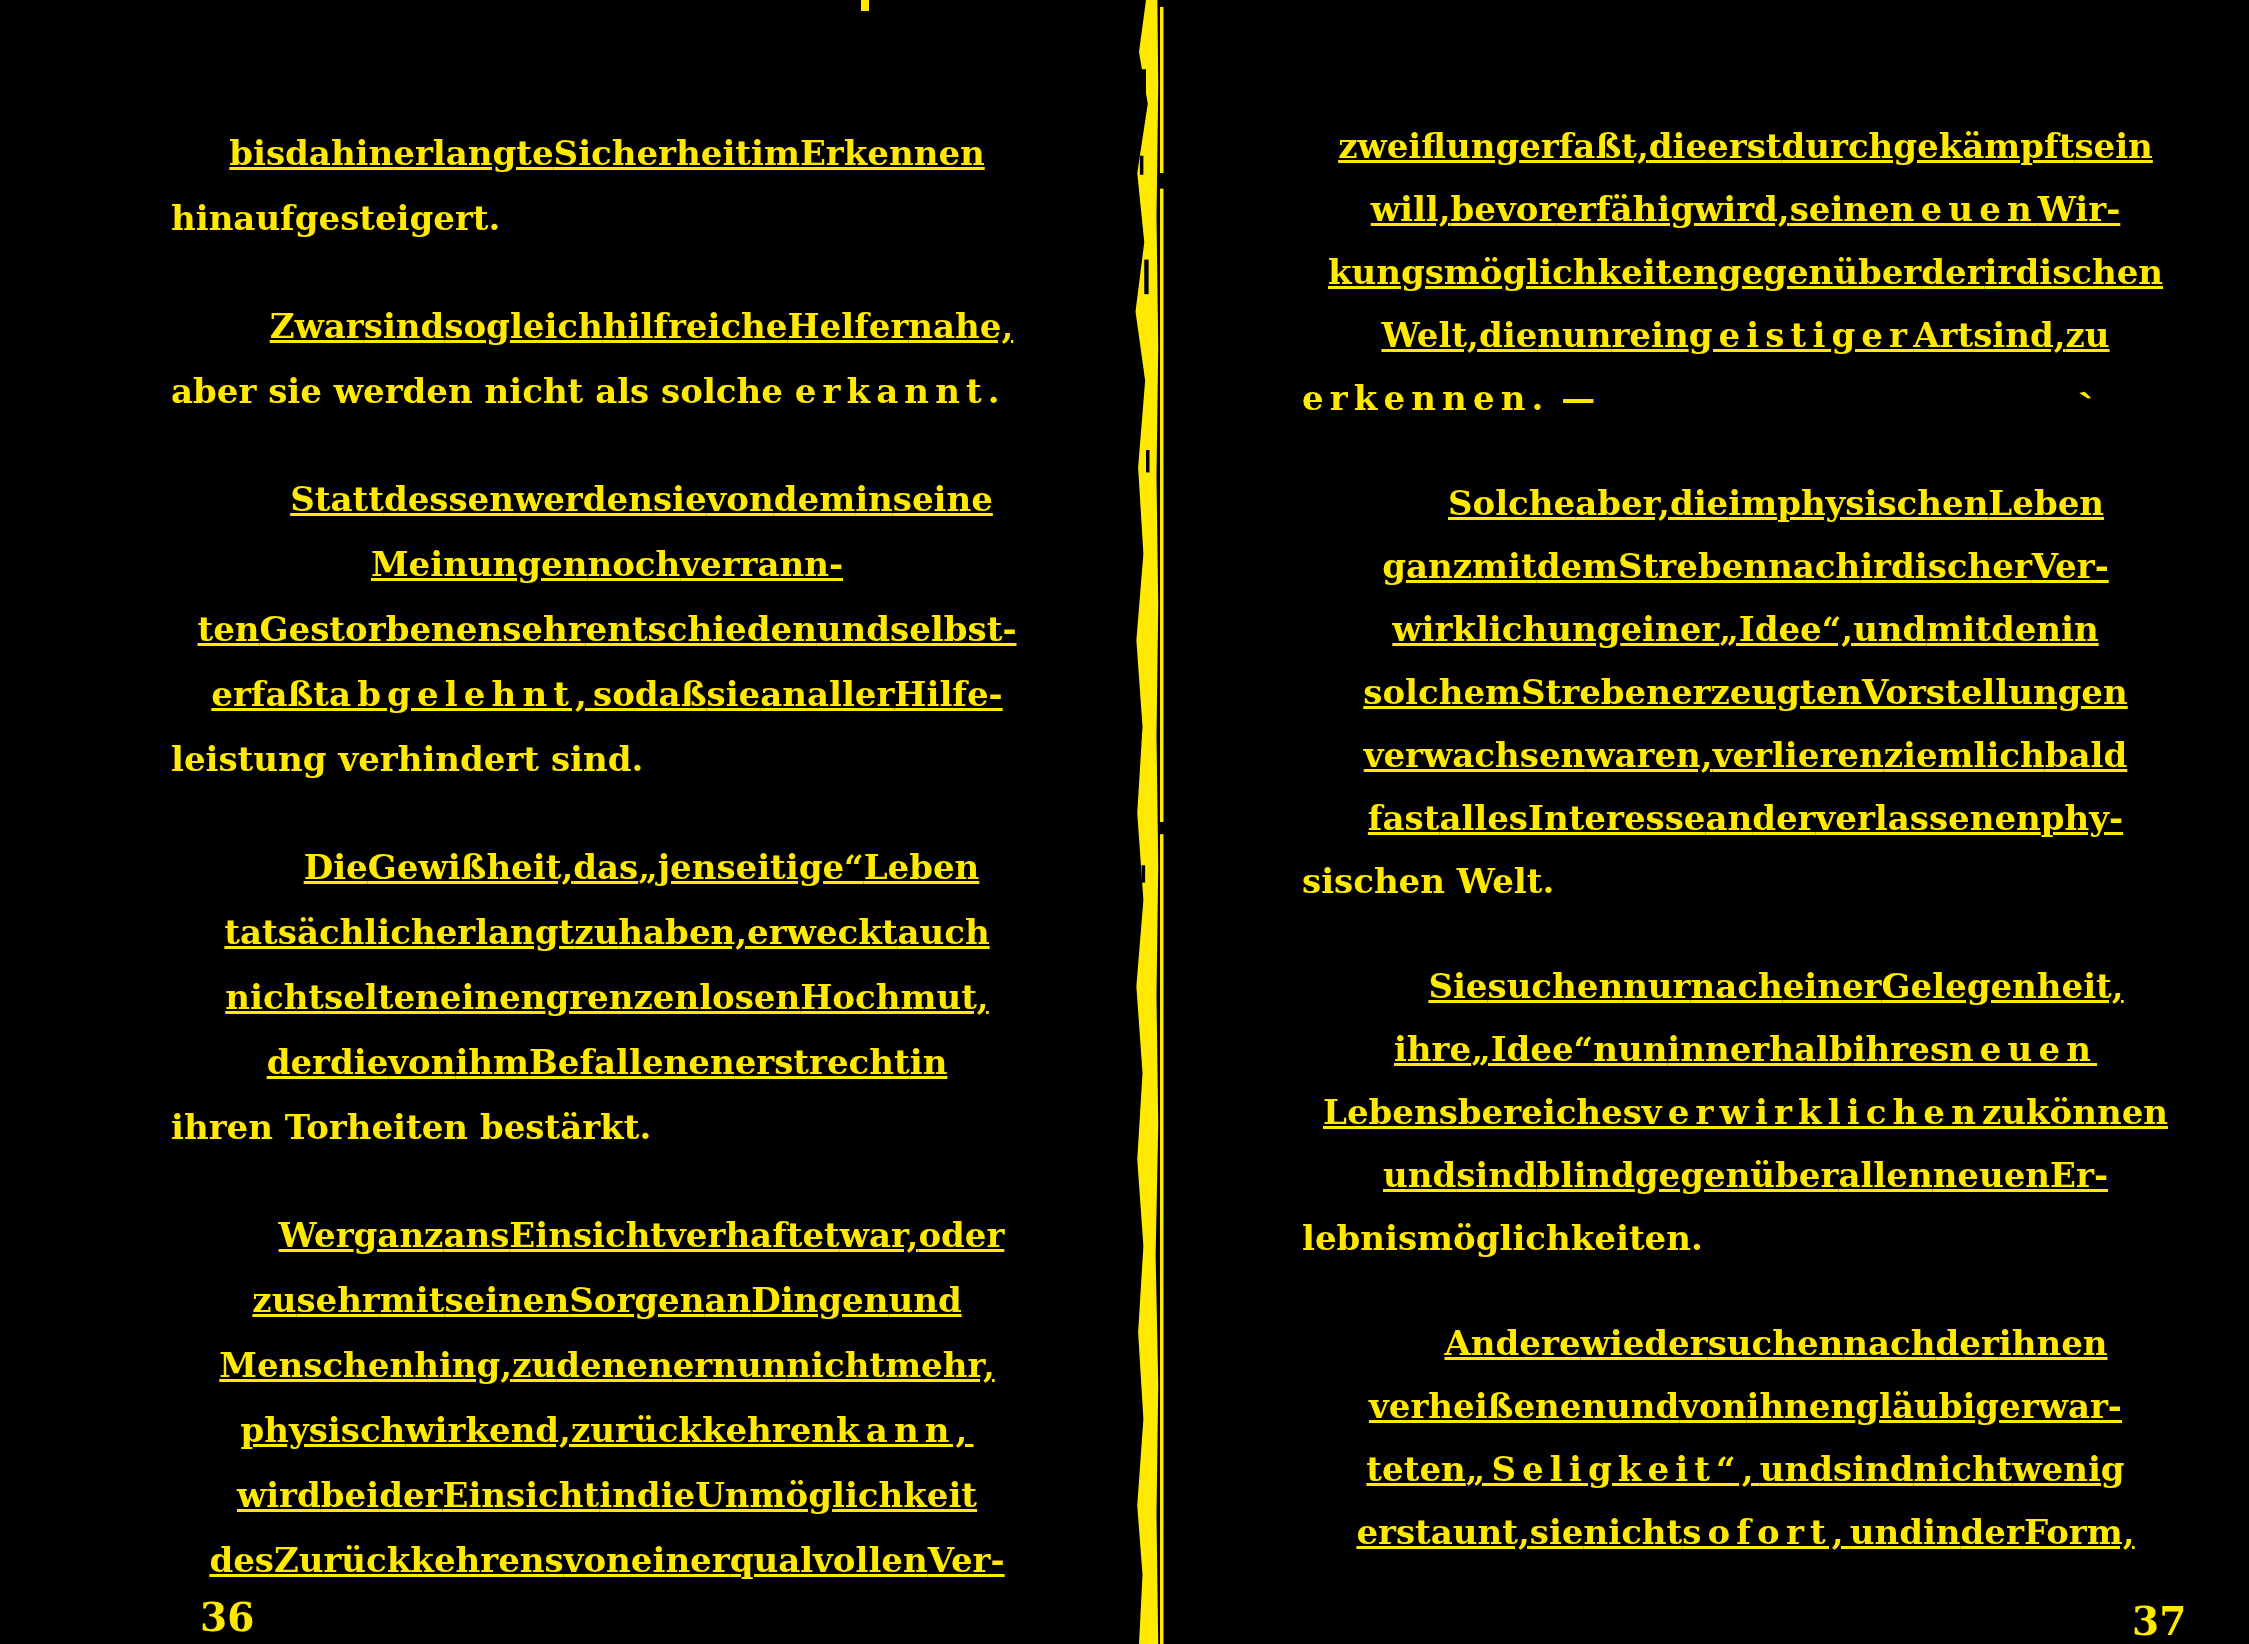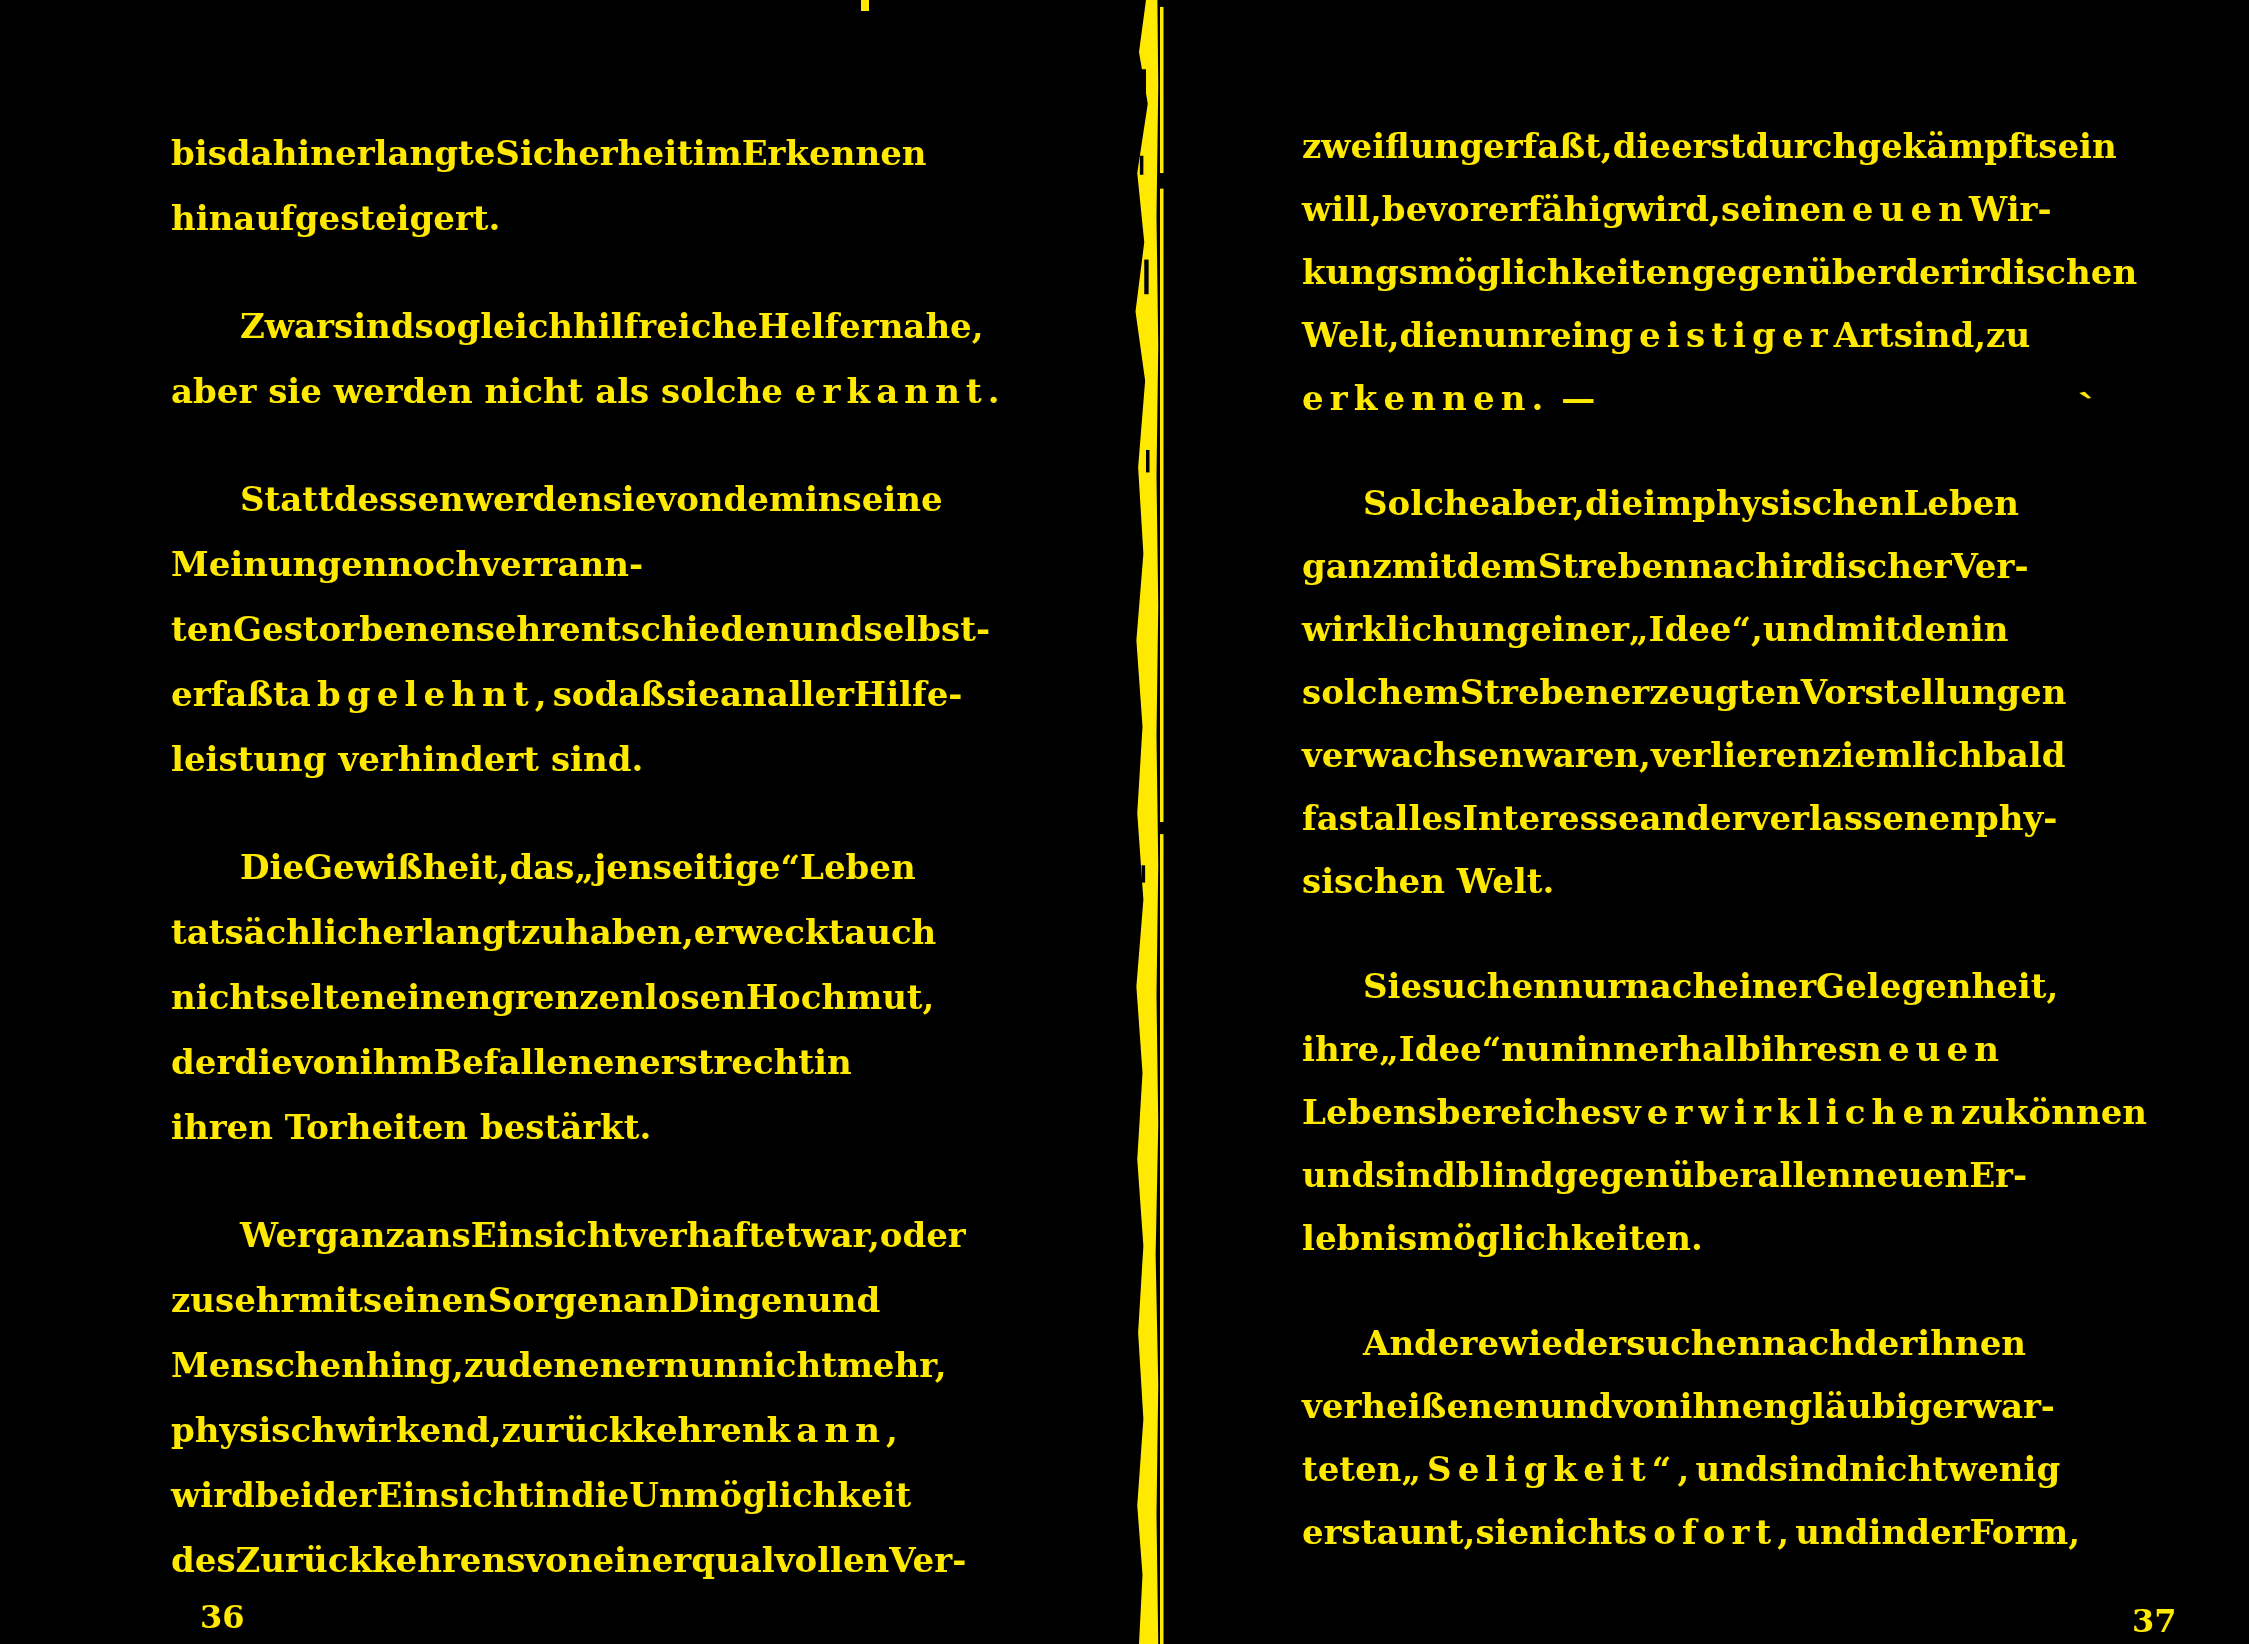--- a/index.html
+++ b/index.html
@@ -14,29 +14,29 @@
   .col{position:absolute;}
   #left-col{left:171px;top:121px;width:872px;}
   #right-col{left:1302px;top:115px;width:887px;}
   #left-col .line{height:65px;line-height:65px;}
   #right-col .line{height:63px;line-height:63px;}
   .line{
     font-size:34px;
     white-space:nowrap;
     overflow:visible;
   }
-  .line.j{display:flex;justify-content:flex-start;align-items:baseline;}
+  .line.j{display:flex;justify-content:center;align-items:baseline;text-decoration:underline;}
   #left-col .line.ind{padding-left:69px;}
   #right-col .line.ind{padding-left:61px;}
   #left-col .line.pgap{margin-top:43px;}
   #right-col .line.pgap{margin-top:42px;}
   .sp{letter-spacing:0.18em;}
   .pagenum{
     position:absolute;
-    font-size:32px;
+    font-size:39px;
     line-height:40px;
   }
   #pagenum-left{left:200px;top:1597px;}
   #pagenum-right{left:2132px;top:1601px;}
   #gutter{position:absolute;left:1132px;top:0;width:35px;height:1644px;}
   #top-tick{
     position:absolute;left:861px;top:0;width:7.8px;height:11.2px;
     background:#ffe900;
   }
   #stray-mark{

